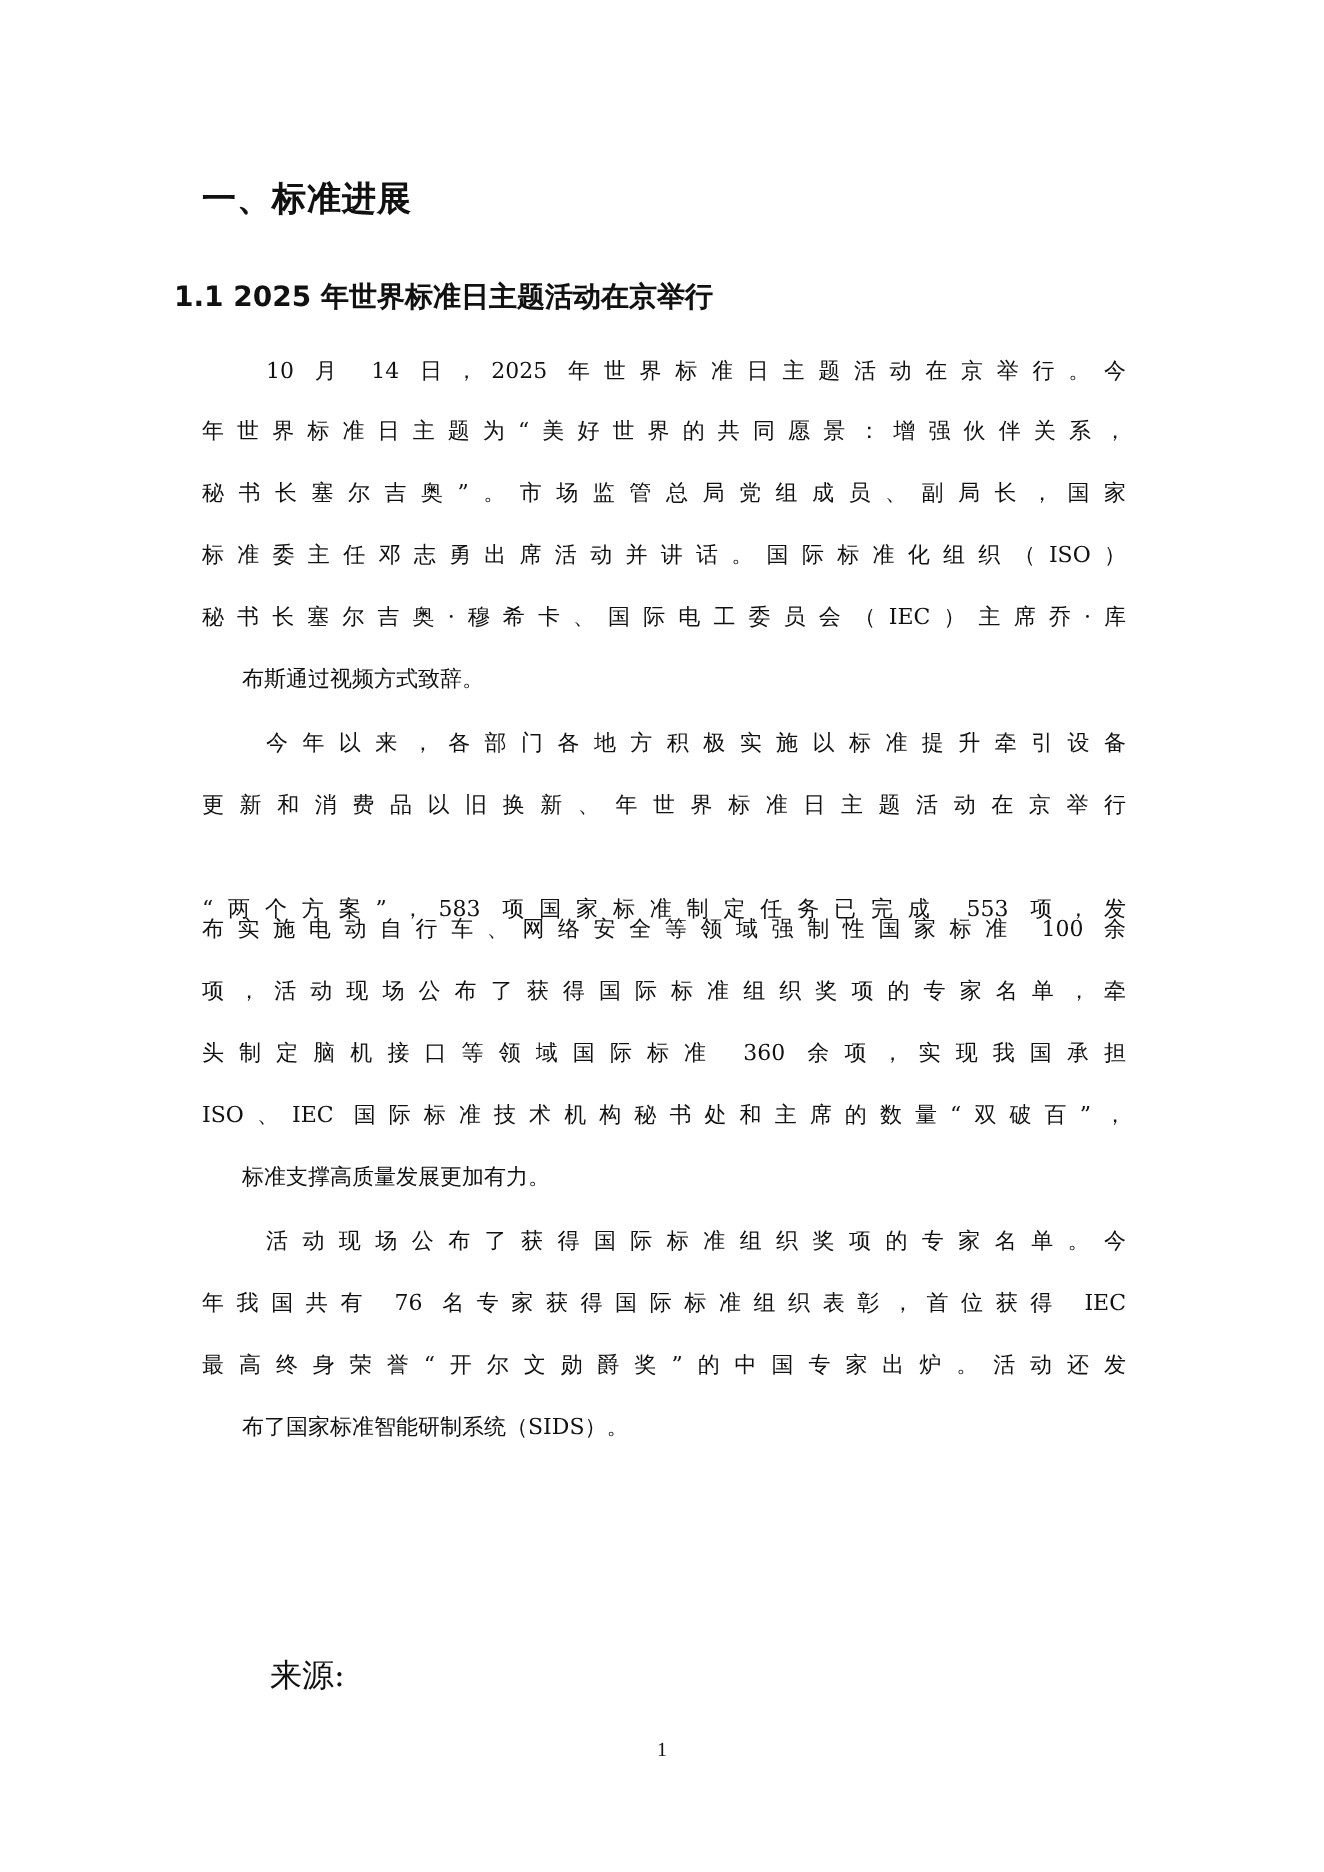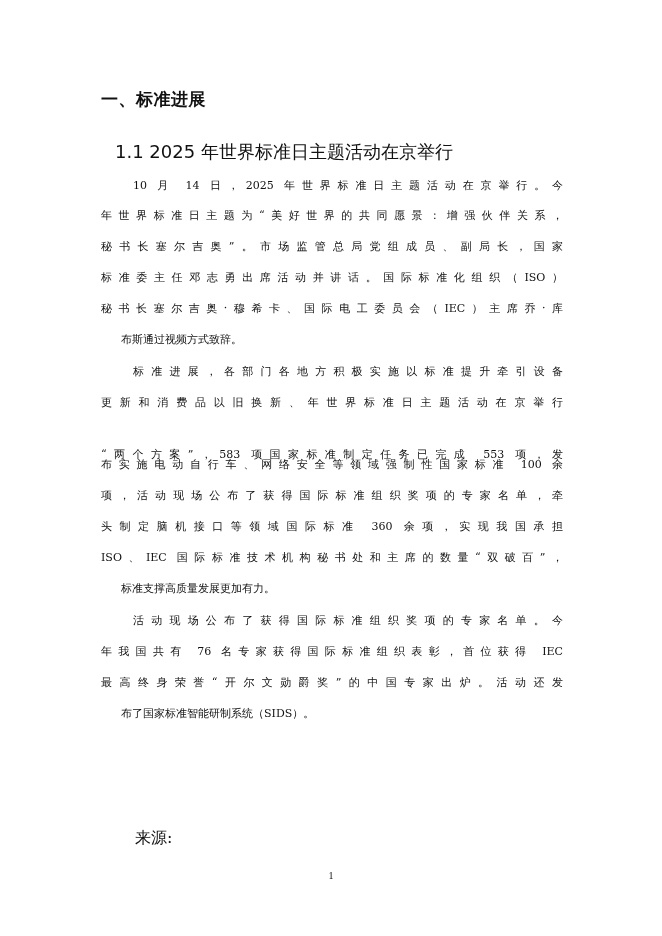--- a/index.html
+++ b/index.html
@@ -1,21 +1,21 @@
 <!DOCTYPE html>
 <html><head>
 <meta charset="utf-8">
 <style>
   html, body { margin: 0; padding: 0; background: #ffffff; }
   body { width: 662px; height: 936px; position: relative; overflow: hidden;
          font-family: "DejaVu Serif", "Liberation Serif", serif; color: #111; }
   .page { position: absolute; left: 0; top: 0; width: 662px; height: 660px; background: #fff; }
   .h1 { position: absolute; left: 101px; top: 88px; font-size: 17px; font-weight: bold;
         font-family: "DejaVu Sans", "Liberation Sans", sans-serif; letter-spacing: 0.5px; }
-  .h2 { position: absolute; left: 115px; top: 140px; font-size: 18px; font-weight: normal;
+  .h2 { position: absolute; left: 87px; top: 140px; font-size: 14px; font-weight: bold;
         font-family: "DejaVu Sans", "Liberation Sans", sans-serif; }
   .line { position: absolute; left: 101px; width: 462px; font-size: 11px; line-height: 20px;
           white-space: nowrap; text-align: justify; text-align-last: justify; }
   .line.indent { left: 133px; width: 430px; }
   .line.last { text-align-last: left; width: auto; margin-left: 20px; }
   .source { position: absolute; left: 135px; top: 828px; font-size: 16px; }
   .pagenum { position: absolute; left: 0; width: 662px; top: 870px; text-align: center;
              font-size: 10px; font-family: "Liberation Serif", serif; }
 </style>
 </head>
@@ -28,21 +28,21 @@
   <div>
     <div class="line indent" style="top:176px">10 月 14 日，2025 年世界标准日主题活动在京举行。今</div>
     <div class="line" style="top:206px">年世界标准日主题为“美好世界的共同愿景：增强伙伴关系，</div>
     <div class="line" style="top:237px">秘书长塞尔吉奥”。市场监管总局党组成员、副局长，国家</div>
     <div class="line" style="top:268px">标准委主任邓志勇出席活动并讲话。国际标准化组织（ISO）</div>
     <div class="line" style="top:299px">秘书长塞尔吉奥·穆希卡、国际电工委员会（IEC）主席乔·库</div>
     <div class="line last" style="top:330px">布斯通过视频方式致辞。</div>
   </div>
 
   <div>
-    <div class="line indent" style="top:362px">标准进展，各部门各地方积极实施以标准提升牵引设备</div>
+    <div class="line indent" style="top:362px">今年以来，各部门各地方积极实施以标准提升牵引设备</div>
     <div class="line" style="top:393px">更新和消费品以旧换新、年世界标准日主题活动在京举行</div>
     <div class="line" style="top:445px">“两个方案”，583 项国家标准制定任务已完成 553 项，发</div>
     <div class="line" style="top:455px">布实施电动自行车、网络安全等领域强制性国家标准 100 余</div>
     <div class="line" style="top:486px">项，活动现场公布了获得国际标准组织奖项的专家名单，牵</div>
     <div class="line" style="top:517px">头制定脑机接口等领域国际标准 360 余项，实现我国承担</div>
     <div class="line" style="top:548px">ISO、IEC 国际标准技术机构秘书处和主席的数量“双破百”，</div>
     <div class="line last" style="top:579px">标准支撑高质量发展更加有力。</div>
   </div>
 
   <div>

